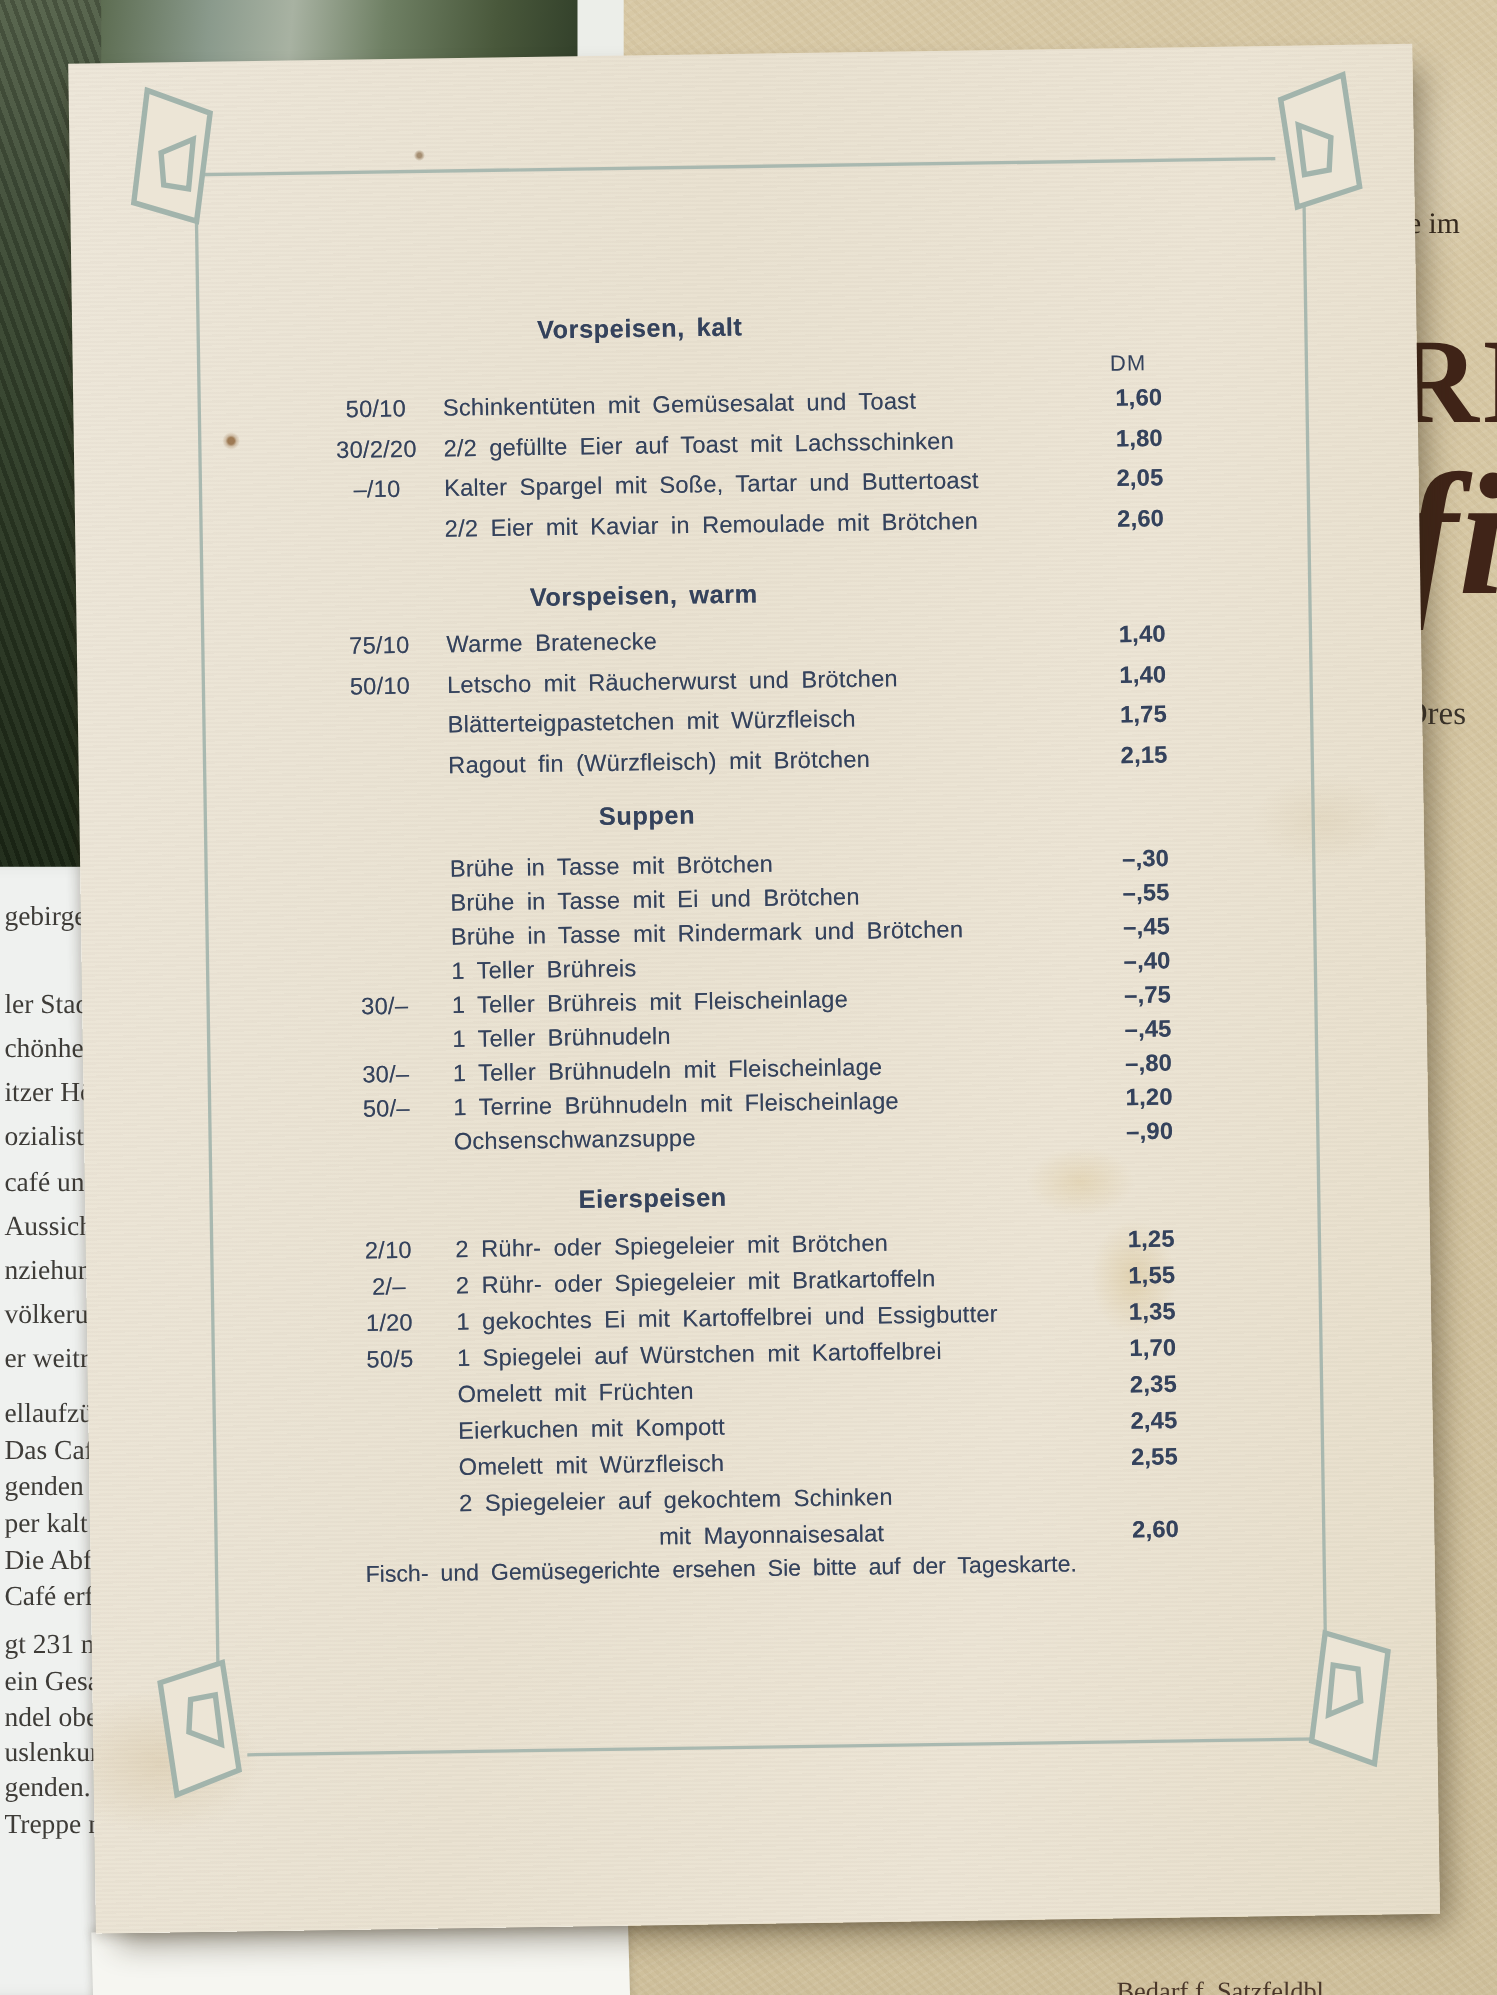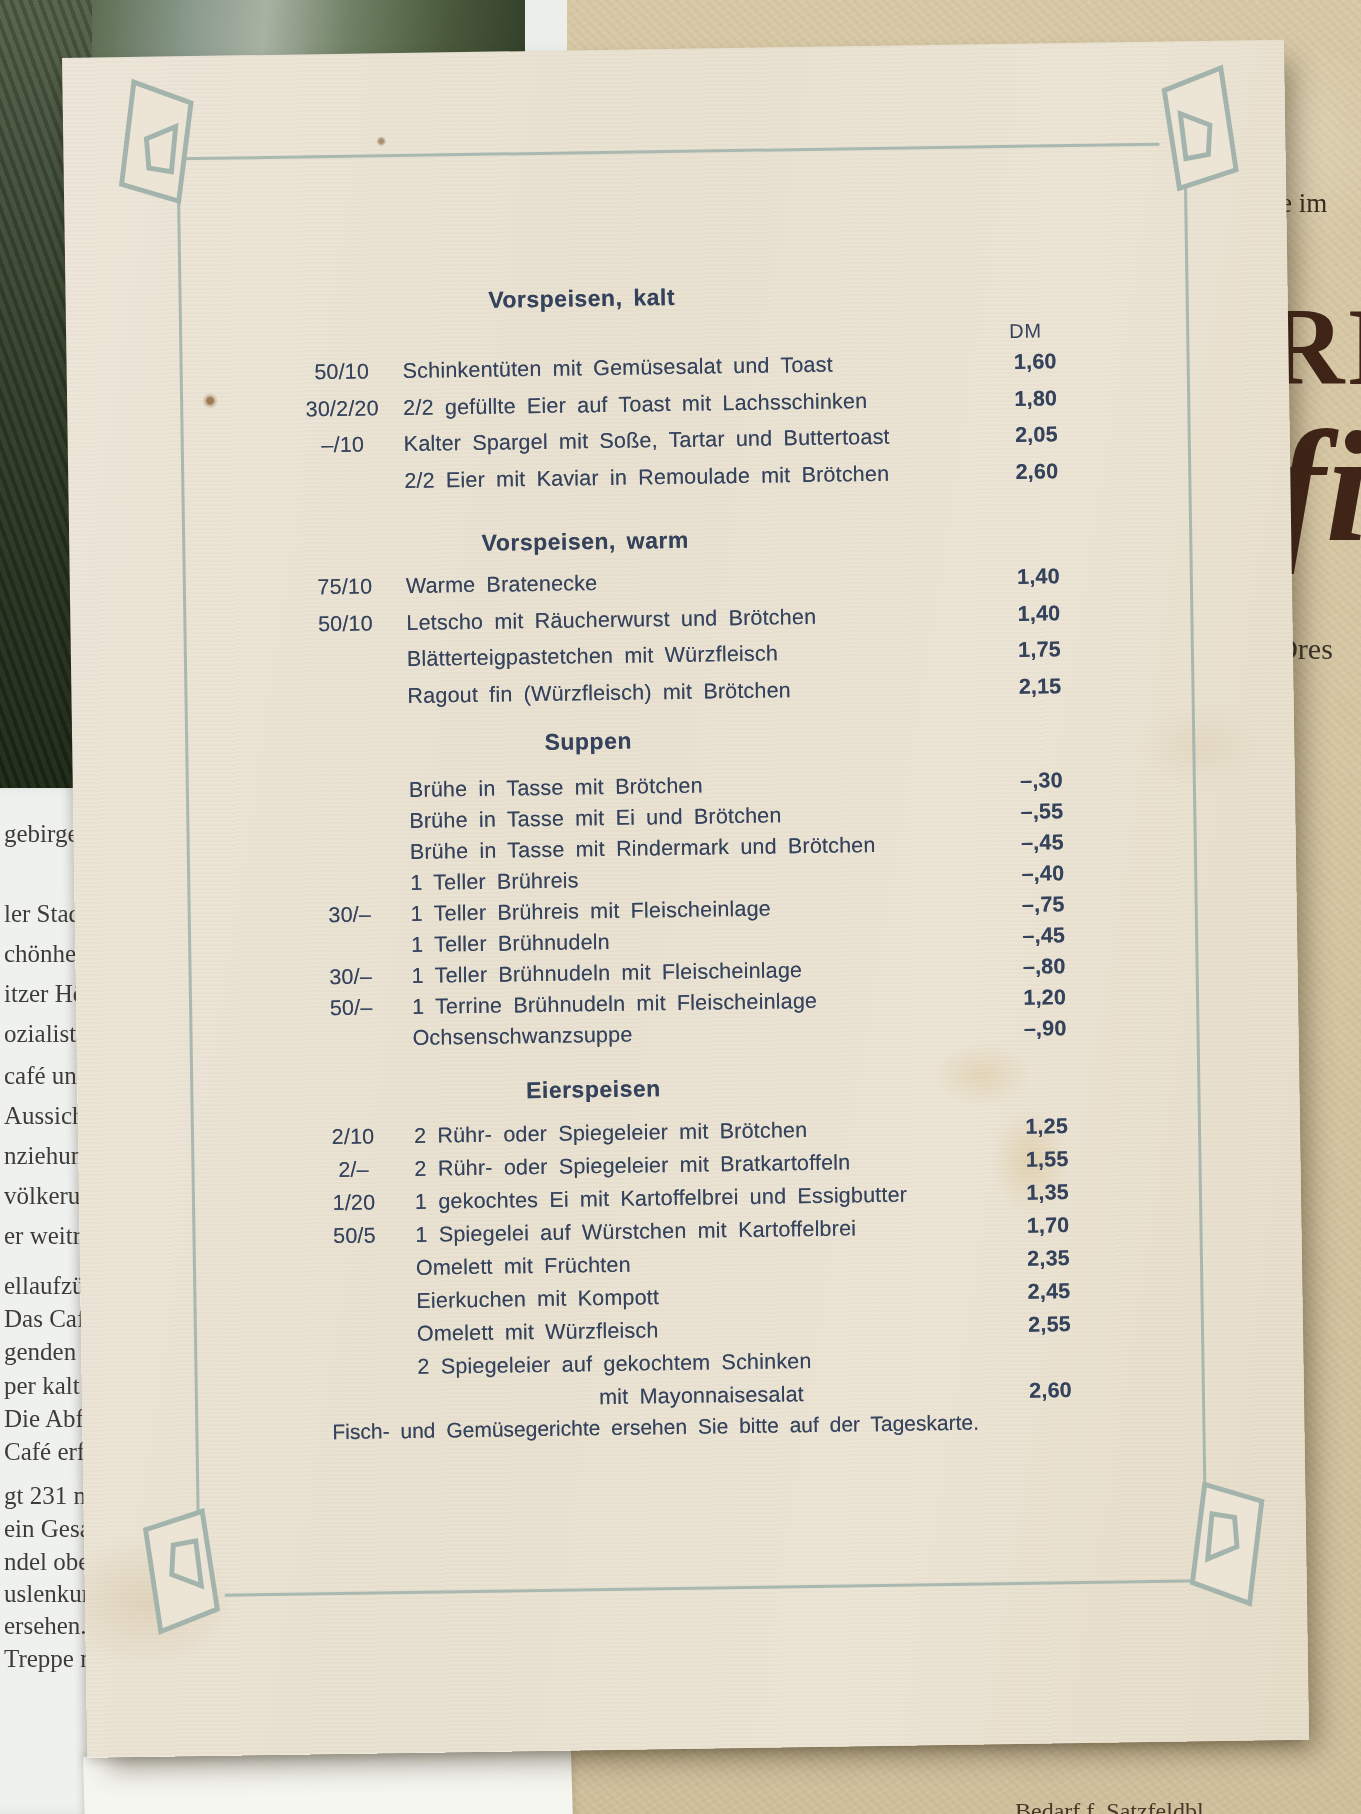--- a/index.html
+++ b/index.html
@@ -104,21 +104,21 @@
       <div class="lp-line" style="top: 484px;">ellaufzüg</div>
       <div class="lp-line" style="top: 517px;">Das Caf</div>
       <div class="lp-line" style="top: 550px;">genden G</div>
       <div class="lp-line" style="top: 584px;">per kalt</div>
       <div class="lp-line" style="top: 617px;">Die Abfal</div>
       <div class="lp-line" style="top: 650px;">Café erfo</div>
       <div class="lp-line" style="top: 694px;">gt 231 m</div>
       <div class="lp-line" style="top: 727px;">ein Gesa</div>
       <div class="lp-line" style="top: 760px;">ndel obe</div>
       <div class="lp-line" style="top: 792px;">uslenkung</div>
-      <div class="lp-line" style="top: 824px;">ersehen.</div>
+      <div class="lp-line" style="top: 824px;">genden.</div>
       <div class="lp-line" style="top: 857px;">Treppe n</div>
     </div>
 
   <div class="tan-page">
     <span class="rp-top">e im</span>
     <span class="rp-big">RI</span>
     <span class="rp-glyph">fi</span>
     <span class="rp-mid">s Dres</span>
     <span class="rp-imprint">Bedarf f. Satzfeldbl.</span>
   </div>

